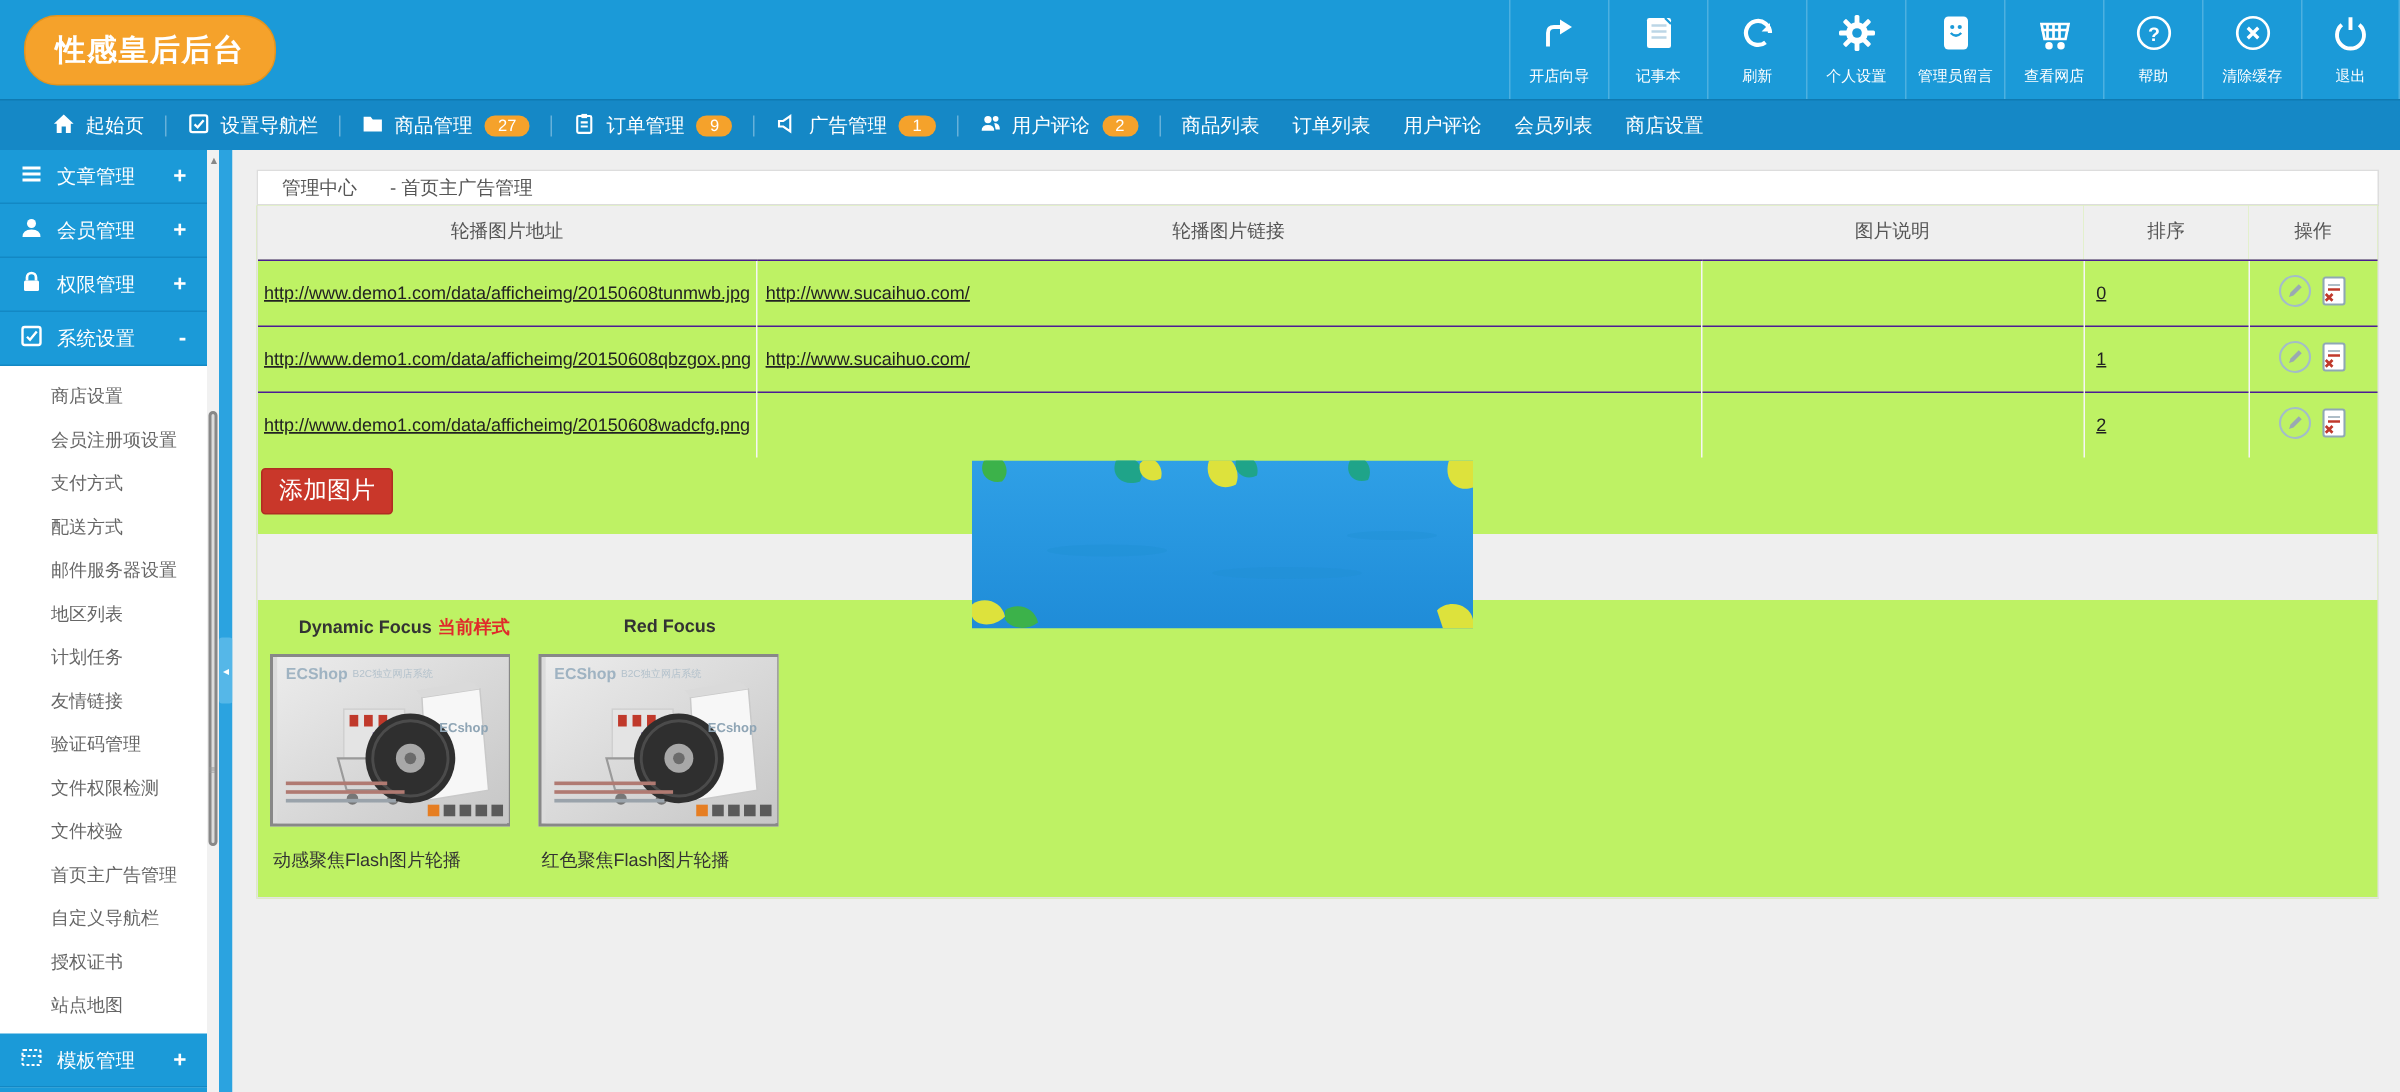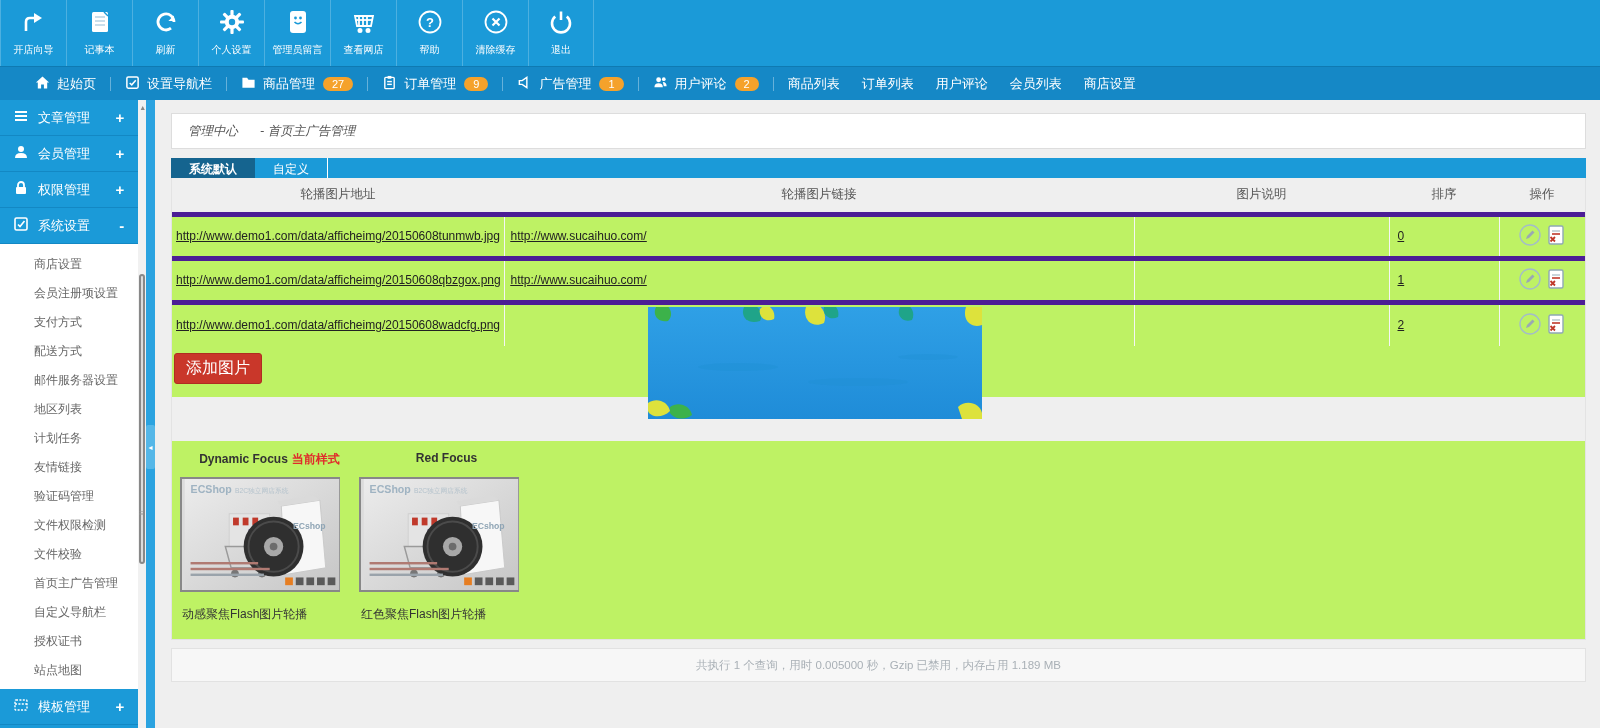--- a/index.html
+++ b/index.html
@@ -36,31 +36,31 @@
   .sb-scroll { width:8px; background:#f1f1f1; position:relative; }
   .sb-scroll .up { position:absolute; top:4px; left:1px; font-size:7px; color:#888; }
   .sb-scroll .thumb { position:absolute; top:168px; left:1px; width:6px; height:290px; background:#dcdcdc; border-radius:3px; }
   .sb-scroll .grip { position:absolute; top:412px; left:1px; color:#999; font-size:8px; line-height:3px; }
   .splitter { width:9px; background:#2ba3e0; position:relative; }
   .splitter .handle { position:absolute; top:325px; left:0; width:9px; height:44px; background:#55b7e8; border-radius:2px;
                       display:flex; align-items:center; justify-content:center; color:#fff; font-size:8px; cursor:pointer; }
 
   
   .main { flex:1; background:#efefef; padding:13px 14px 0 16px; position:relative; }
-  .crumb { background:#fff; border:1px solid #ddd; height:36px; display:flex; align-items:center; font-size:12.5px; color:#555; padding-left:16px;font-style:italic; }
+  .crumb { background:#fff; border:1px solid #ddd; height:24px; display:flex; align-items:center; font-size:12.5px; color:#555; padding-left:16px; }
   .crumb .cur { margin-left:22px; color:#555; }
   .tabs { margin-top:9px; height:20px; background:#1b9ad8; display:flex; }
   .tab { color:#fff; font-size:12px; padding:3px 18px; cursor:pointer; }
   .tab.active { background:#15648f; font-weight:bold; }
   .tab.last { border-right:1px solid #fff; }
 
   .panel { background:#bef264; border:1px solid #e3e3e3; border-top:none; }
   table.grid { width:100%; border-collapse:collapse; table-layout:fixed; }
   .grid th { height:36px; background:#efefef; font-size:12.5px; color:#555; font-weight:normal; }
-  .grid td { height:44px; font-size:12px; color:#222; border-top:5px solid #4c1d95; border-left:1px solid #f5f5f5;text-decoration:underline; }
+  .grid td { height:44px; font-size:12px; color:#222; border-top:1px solid #4c1d95; border-left:1px solid #f5f5f5;text-decoration:underline; }
   .grid td:first-child { border-left:none; }
   .grid a { color:#222; text-decoration:underline; cursor:pointer; }
   .c1{width:332px;} .c2{width:630px;} .c3{width:255px;} .c4{width:110px;} .c5{width:86px;}
   .td-url{ padding-left:4px; } .td-link{ padding-left:6px; } .td-sort{ padding-left:8px; }
   .td-op { text-align:center; }
   .opbtns { display:flex; align-items:center; justify-content:center; gap:6px; }
   .opbtns svg { cursor:pointer; }
 
   .btnrow { padding:7px 0 8px 2px; }
   .addbtn { background:#c9372a; border:1px solid #b02d21; color:#fff; font-size:16px; padding:4px 11px; border-radius:3px; cursor:pointer; }
@@ -118,20 +118,21 @@
       <rect x="104" y="102" width="8" height="8" fill="#e67e22"></rect>
       <rect x="115" y="102" width="8" height="8" fill="#5a5a5a"></rect>
       <rect x="126" y="102" width="8" height="8" fill="#5a5a5a"></rect>
       <rect x="137" y="102" width="8" height="8" fill="#5a5a5a"></rect>
       <rect x="148" y="102" width="8" height="8" fill="#5a5a5a"></rect>
     </symbol>
   </defs>
 </svg>
 
 <div class="hdr">
+  <div class="logo">性感皇后后台</div>
   <div class="hdr-actions">
     <div class="hact">
       <span><svg viewBox="0 0 26 26" fill="none" stroke="#fff" stroke-width="2.6">
             <path d="M5 22 V13 Q5 9 9 9 H17"></path>
             <path d="M13 4 L21 9 L13 14" fill="#fff" stroke="none"></path>
           </svg></span>
       <span class="lbl">开店向导</span>
     </div>
     <div class="hact">
       <span><svg viewBox="0 0 26 26">
@@ -359,24 +360,20 @@
   <div class="splitter">
     <div class="handle">◂</div>
   </div>
 
   <div class="main">
     <div class="crumb">
       <span>管理中心</span>
       <span class="cur">- 首页主广告管理</span>
     </div>
 
-    <div class="tabs">
-      <div class="tab active">系统默认</div>
-      <div class="tab last">自定义</div>
-    </div>
 
     <div class="panel">
       <table class="grid">
         <colgroup>
             <col class="c1">
             <col class="c2">
             <col class="c3">
             <col class="c4">
             <col class="c5">
           </colgroup>
@@ -472,23 +469,20 @@
             <div class="style-title"><span>Red Focus</span><span class="suffix"></span></div>
             <div class="thumb"><svg width="160" height="111">
                   <use href="#ecshop-thumb"></use>
                 </svg></div>
             <div class="caption">红色聚焦Flash图片轮播</div>
           </div>
         </div>
       </div>
     </div>
 
-    <div class="footer">
-      <span class="stats">共执行 1 个查询，用时 0.005000 秒，Gzip 已禁用，内存占用 1.189 MB</span>
-    </div>
   </div>
 </div>
 
 <div class="overlay-img">
   <svg width="334" height="112" viewBox="0 0 334 112">
     <rect width="334" height="112" fill="url(#skyg)"></rect>
     <g>
       <path d="M8 0 C4 8 10 16 20 14 C26 8 22 0 18 -2 Z" fill="#3cb24a"></path>
       <path d="M96 0 C92 10 100 18 112 14 C116 6 110 -2 104 -2 Z" fill="#1fa489"></path>
       <path d="M112 2 C110 10 118 16 126 12 C128 4 122 -2 116 -2 Z" fill="#dde23c"></path>

